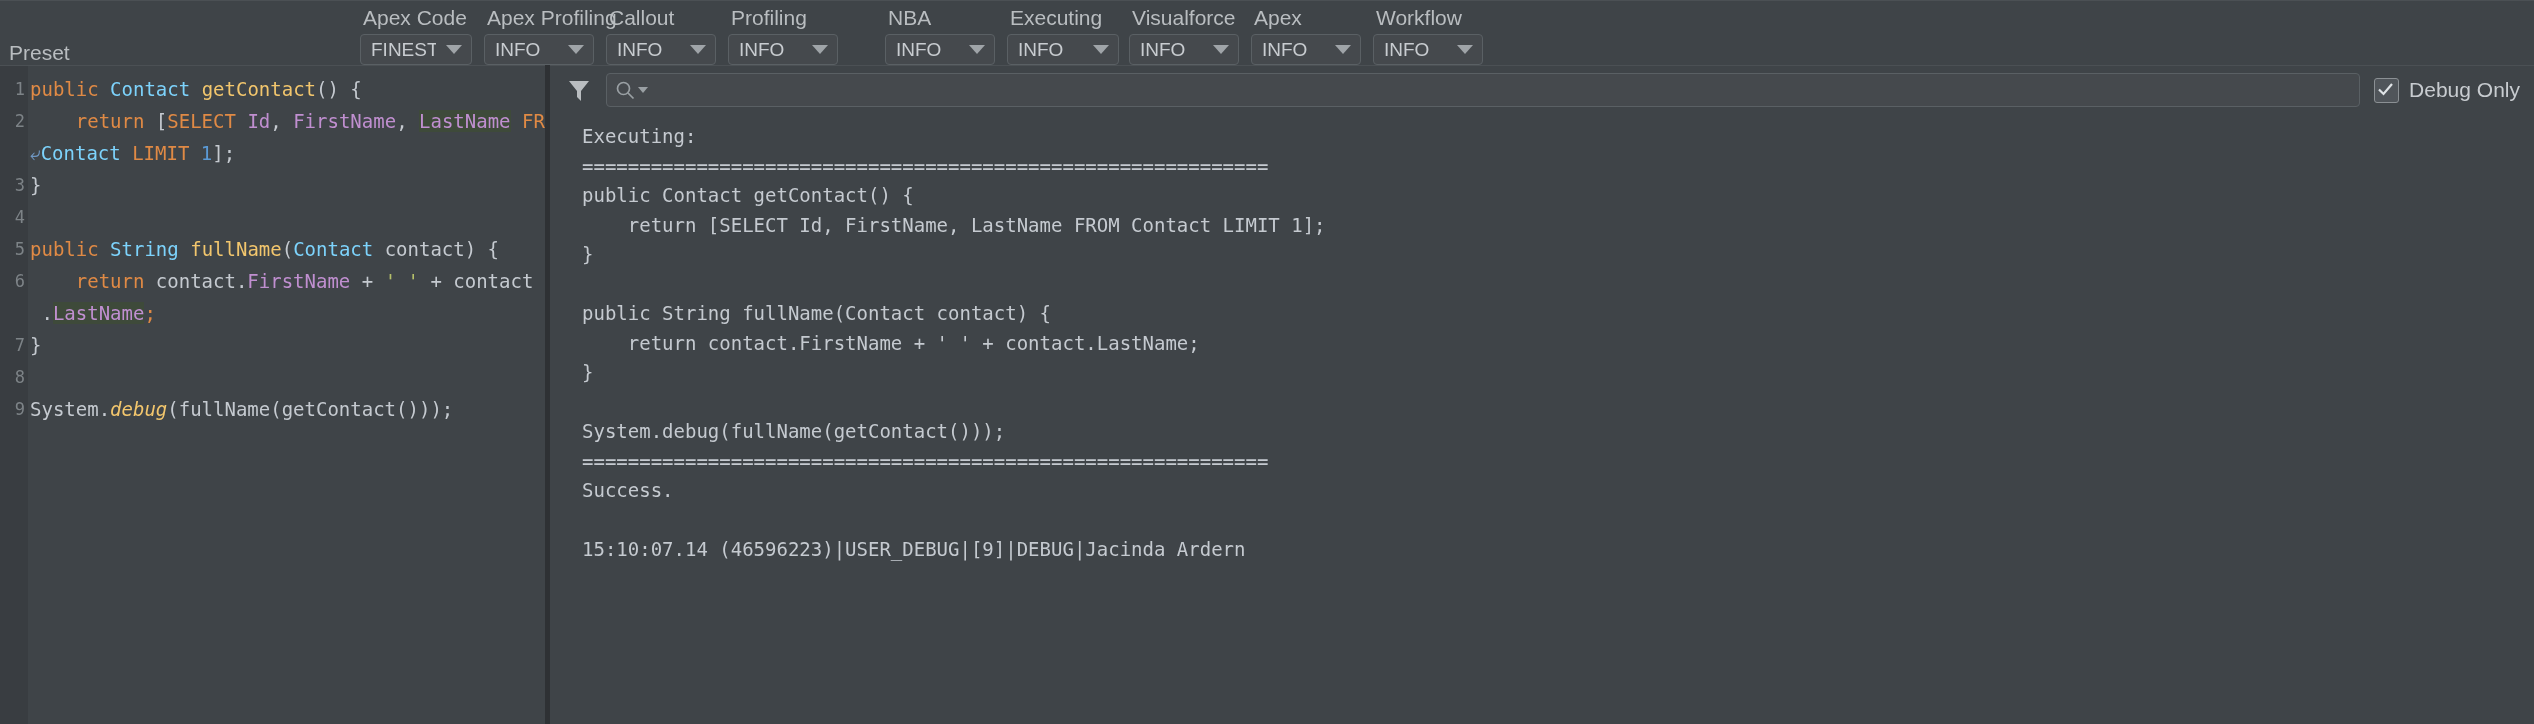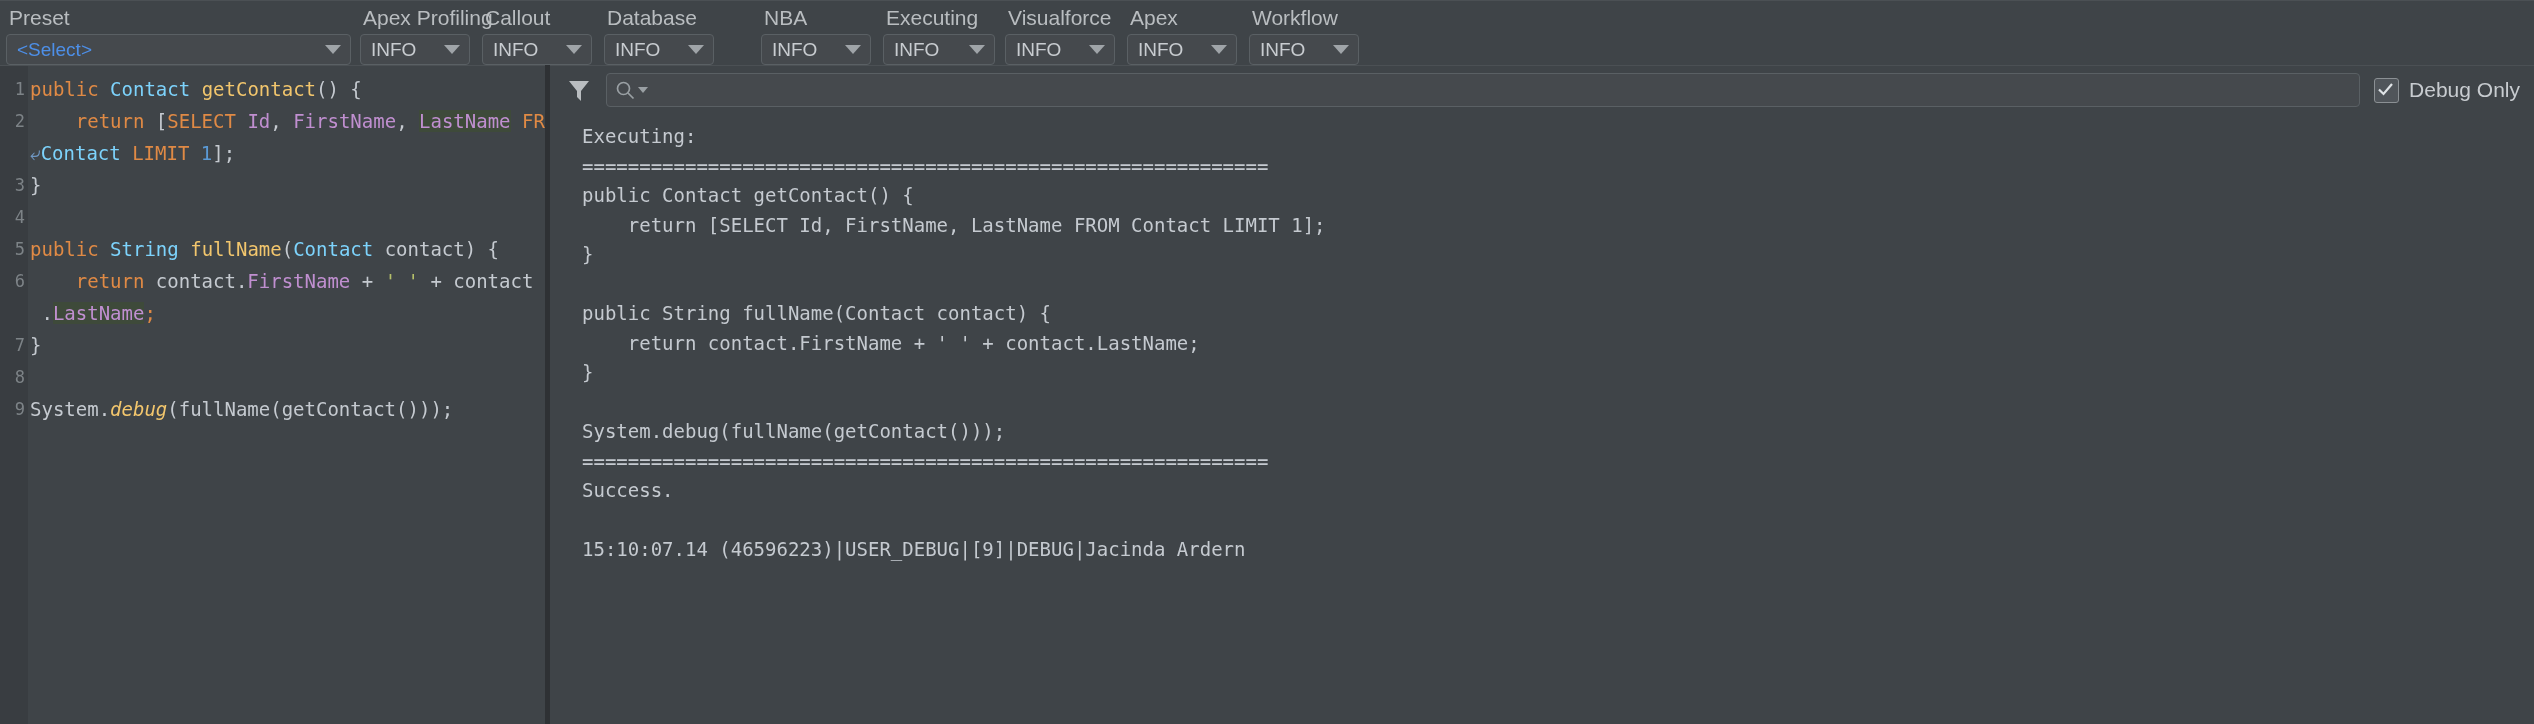--- a/index.html
+++ b/index.html
@@ -227,45 +227,48 @@
   .logbody .ln { height: 29.5px; }
 </style>
 </head>
 <body>
 
 <div id="root">
 
   <div class="topbar">
     <div class="field f-preset">
       <div class="lbl">Preset</div>
-      <div class="combo">
-        <span class="val accent">&lt;Select&gt;</span>
-        <span class="caret"></span>
-      </div>
-    </div>
-
+    </div>
+
+    <div class="field f-apexcode">
+      <div class="lbl">Apex Code</div>
+      <div class="combo">
+        <span class="val">FINEST</span>
+        <span class="caret"></span>
+      </div>
+    </div>
 
     <div class="field f-apexprof">
       <div class="lbl">Apex Profiling</div>
       <div class="combo">
         <span class="val">INFO</span>
         <span class="caret"></span>
       </div>
     </div>
 
     <div class="field f-callout">
       <div class="lbl">Callout</div>
       <div class="combo">
         <span class="val">INFO</span>
         <span class="caret"></span>
       </div>
     </div>
 
     <div class="field f-database">
-      <div class="lbl">Database</div>
+      <div class="lbl">Profiling</div>
       <div class="combo">
         <span class="val">INFO</span>
         <span class="caret"></span>
       </div>
     </div>
 
     <div class="field f-nba">
       <div class="lbl">NBA</div>
       <div class="combo">
         <span class="val">INFO</span>

